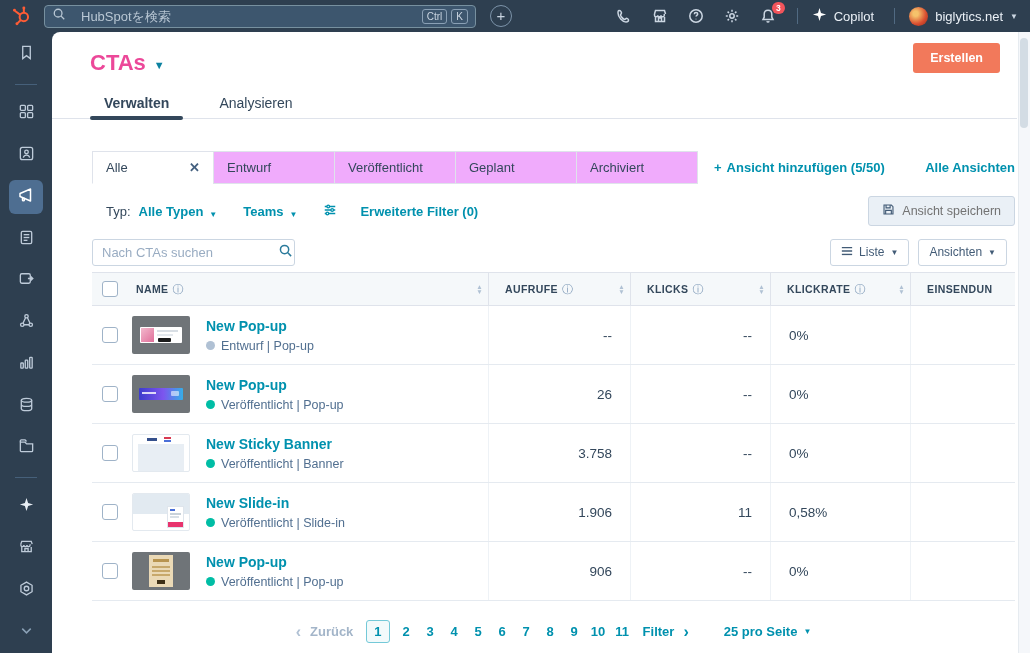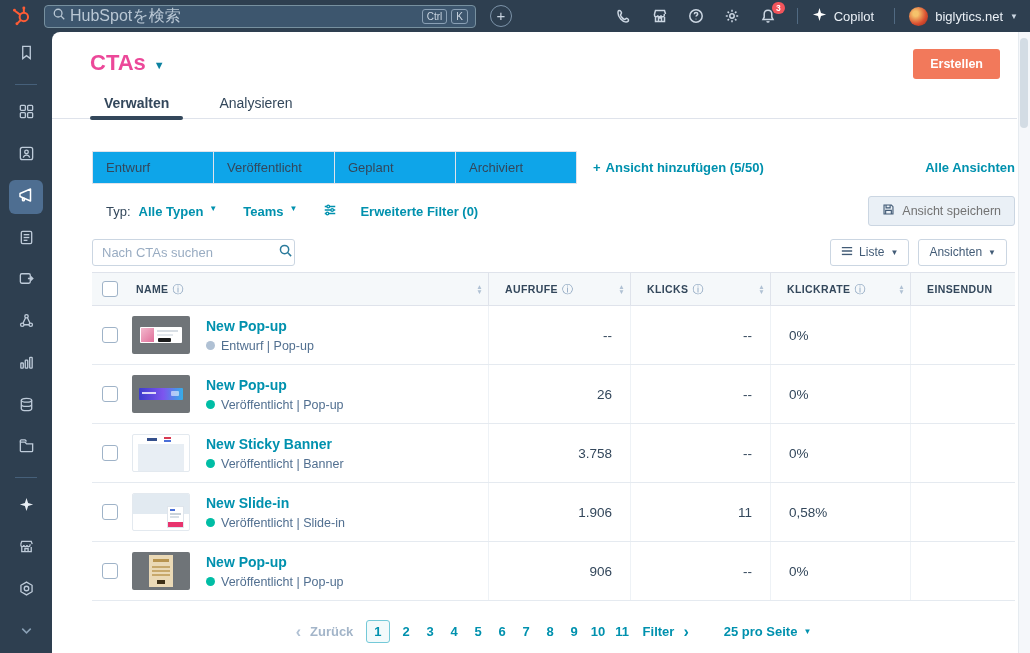--- a/index.html
+++ b/index.html
@@ -7,21 +7,21 @@
   body { font-family:"Liberation Sans", sans-serif; background:#2e3f50; overflow:hidden; }
   .app { position:relative; width:1030px; height:653px; }
 
   
   .topbar { position:absolute; left:0; top:0; width:1030px; height:32px; background:#2e3f50;
             display:flex; align-items:center; z-index:5; }
   .logo-wrap { width:44px; display:flex; justify-content:center; }
   .nav-search { width:432px; height:23px; background:#3d566e; border:1px solid #77909f;
                 border-radius:4px; display:flex; align-items:center; padding:0 7px; }
   .nav-search input { flex:1; background:transparent; border:none; outline:none;
-                      color:#cbd6e2; font-size:16px; margin-left:4px; font-family:inherit; }
+                      color:#cbd6e2; font-size:13px; margin-left:15px; font-family:inherit; }
   .nav-search input::placeholder { color:#b9c7d4; }
   .kbd { border:1px solid #8aa0b5; border-radius:3px; color:#cbd6e2; font-size:10px;
          padding:1px 4px; margin-left:4px; line-height:1.1; }
   .plus-btn { width:22px; height:22px; border:1px solid #7c93a9; border-radius:50%;
               color:#cbd6e2; font-size:15px; line-height:19px; text-align:center; margin-left:14px; }
   .nav-right { display:flex; align-items:center; margin-left:auto; padding-right:12px; }
   .nav-ic { width:17px; height:17px; margin-left:19px; position:relative; display:flex;
             align-items:center; justify-content:center; }
   .nav-ic svg { stroke:#cbd6e2; fill:none; stroke-width:1.5; }
   .badge { position:absolute; top:-6px; right:-8px; background:#f2545b; color:#fff;
@@ -47,50 +47,50 @@
   .main { position:absolute; left:52px; top:32px; width:978px; bottom:0; background:#fff;
           border-top-left-radius:8px; overflow:hidden; }
   .scroll-rail { position:absolute; right:0; top:0; width:12px; bottom:0; background:#f5f7fa;
                  border-left:1px solid #e6ebf0; }
   .scroll-thumb { position:absolute; right:2px; top:6px; width:8px; height:90px;
                   background:#d3dce4; border-radius:4px; }
 
   .page-title-row { position:absolute; left:38px; top:18px; display:flex; align-items:center; gap:8px; }
   .page-title { font-size:22px; font-weight:bold; color:#ec4899; }
   .title-caret { color:#0c82a0; font-size:11px; padding-top:4px; }
-  .create-btn { position:absolute; right:30px; top:17px; background:#f2795b; color:#fff;
+  .create-btn { position:absolute; right:30px; top:11px; background:#f2795b; color:#fff;
                 border:none; border-radius:3px; font-size:12.5px; font-weight:600;
                 padding:8px 17px; font-family:inherit; }
 
   .tabs-row { position:absolute; left:0; right:13px; top:56px; height:31px;
               border-bottom:1px solid #dfe3eb; display:flex; padding-left:38px; }
   .tab { position:relative; padding:0 14px; font-size:14px; color:#33475b; display:flex;
          align-items:center; margin-right:22px; }
   .tab.active { font-weight:bold; }
   .tab.active:after { content:""; position:absolute; left:0; right:0; bottom:-2px; height:4px;
                       background:#33475b; border-radius:2px; }
 
   .content { position:absolute; left:40px; right:15px; top:88px; bottom:0; }
 
   
   .viewtabs { position:absolute; left:0; right:0; top:31px; height:33px; display:flex; align-items:stretch; }
-  .vtab { width:122px; border:1px solid #dfe3eb; background:#0ea5e9; margin-left:-1px;
+  .vtab { width:122px; border:1px solid #dfe3eb; background:#f0abfc; margin-left:-1px;
           display:flex; align-items:center; justify-content:space-between; padding:0 13px;
           font-size:13px; color:#33475b; }
   .vtab:first-child { margin-left:0; }
   .vtab.active { background:#fff; border-bottom-color:#fff; }
   .vtab .x { color:#44607f; font-size:13px; font-weight:bold; }
   .view-links { display:flex; align-items:center; margin-left:16px; gap:28px; flex:1; }
   .tlink { color:#0091ae; font-size:13px; font-weight:600; display:flex; align-items:center; gap:5px; }
   .all-views { margin-left:auto; font-weight:bold; }
 
   
   .filter-row { position:absolute; left:0; right:0; top:76px; height:30px; display:flex; align-items:center; }
   .f-label { font-size:13px; color:#33475b; margin-right:8px; margin-left:14px; }
-  .f-drop { color:#0091ae; font-size:13px; font-weight:600; display:flex; align-items:flex-start;
+  .f-drop { color:#0091ae; font-size:13px; font-weight:600; display:flex; align-items:flex-end;
             gap:6px; margin-right:26px; }
   .f-drop .caret { color:#0091ae; }
   .adv-filter { display:flex; align-items:center; gap:23px; }
   .save-view-btn { margin-left:auto; background:#eaf0f6; border:1px solid #cbd6e2; border-radius:3px;
                    color:#737373; font-size:12.5px; padding:6px 13px; display:flex; align-items:center;
                    gap:7px; font-family:inherit; }
 
   
   .toolbar-row { position:absolute; left:0; right:0; top:118px; height:28px; display:flex; align-items:center; }
   .cta-search { width:203px; height:27px; border:1px solid #cbd6e2; border-radius:3px;
@@ -336,20 +336,24 @@
     <button class="create-btn">Erstellen</button>
 
     <div class="tabs-row">
       <div class="tab active">Verwalten</div>
       <div class="tab">Analysieren</div>
     </div>
 
     <div class="content">
 
       <div class="viewtabs">
+        <div class="vtab active">
+          <span>Alle</span>
+          <span class="x">✕</span>
+        </div>
         <div class="vtab">
           <span>Entwurf</span>
         </div>
         <div class="vtab">
           <span>Veröffentlicht</span>
         </div>
         <div class="vtab">
           <span>Geplant</span>
         </div>
         <div class="vtab">

